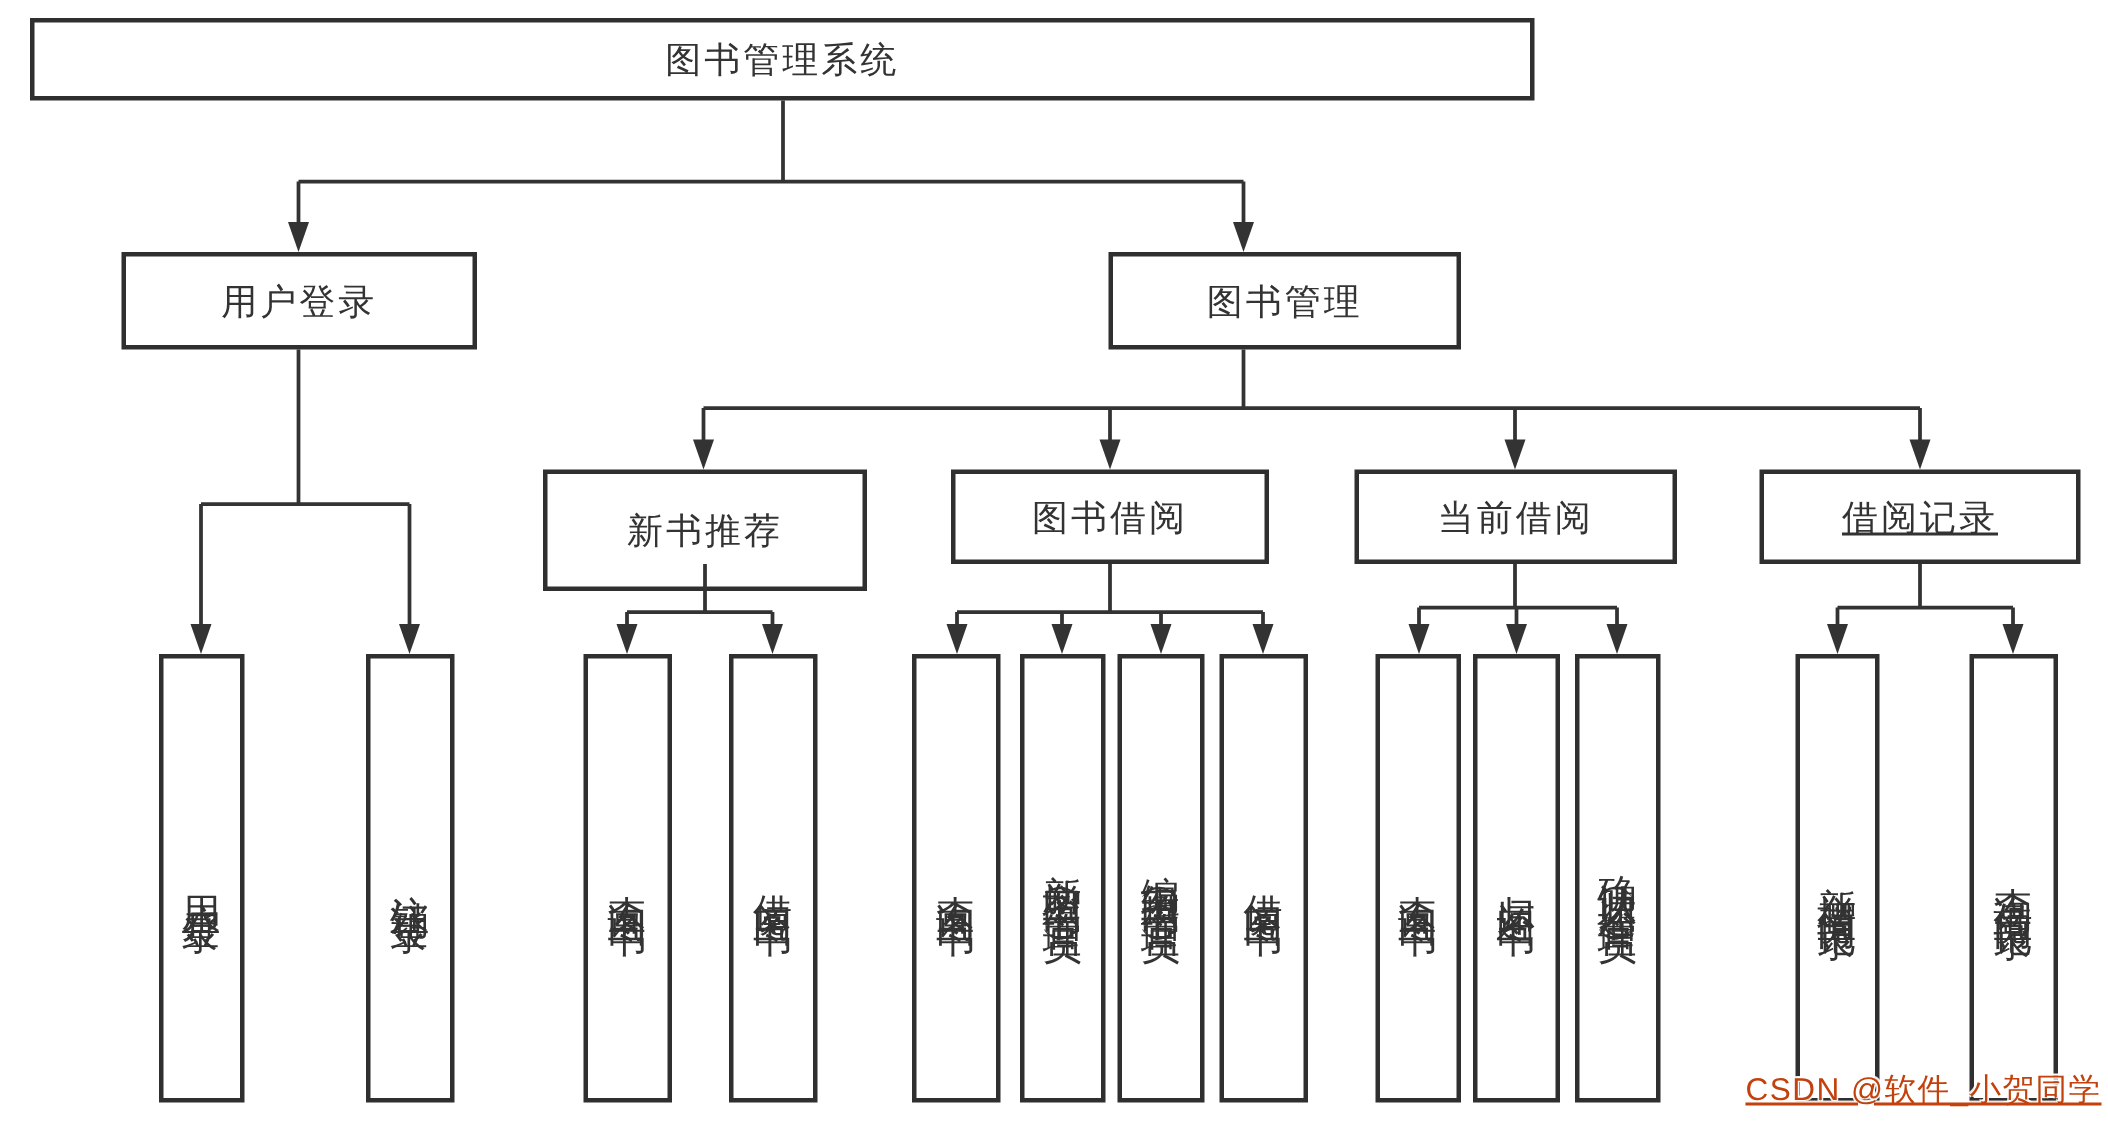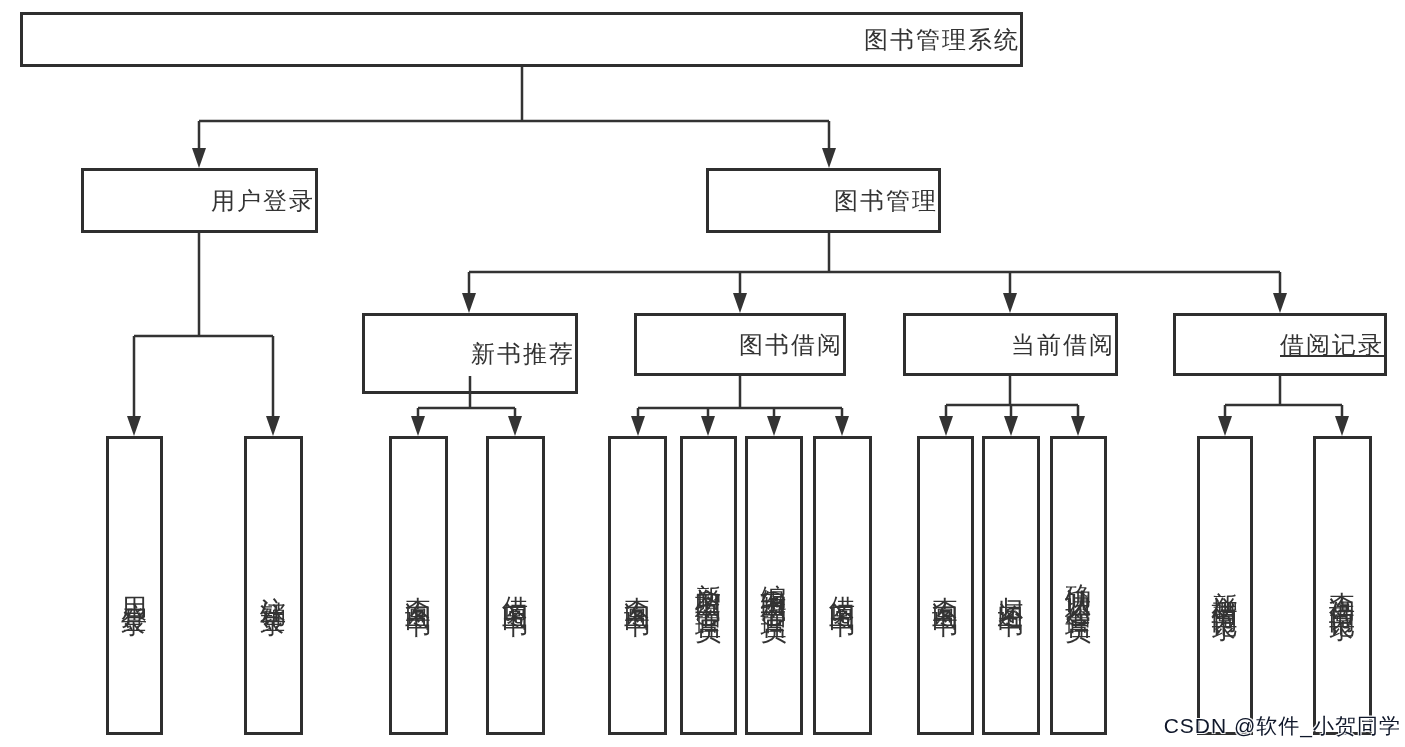--- a/index.html
+++ b/index.html
@@ -16,46 +16,46 @@
     border:3px solid #2f2f2f;
     background:#ffffff;
     display:flex;align-items:center;justify-content:center;
     color:#333333;
     z-index:2;
   }
   .hnode{
     font-size:24px;
     letter-spacing:2px;
     white-space:nowrap;
-    justify-content:flex-end;
   }
   .vnode{
     z-index:2;
   }
   .vnode .vtext{
     writing-mode:vertical-rl;
     text-orientation:mixed;
     font-size:26px;
     letter-spacing:5px;
     line-height:1;
     color:#333333;
   }
   #wires{
     position:absolute;left:0;top:0;width:1405px;height:747px;
     z-index:3;pointer-events:none;
   }
   #watermark{
     position:absolute;
     right:4px;top:712px;
     font-size:21px;
-    color:#0f172a;
+    color:#c2410c;
     letter-spacing:1px;
     white-space:nowrap;
     z-index:5;
     text-shadow:1px 1px 0 rgba(255,255,255,.9),-1px -1px 0 rgba(255,255,255,.9),1px -1px 0 rgba(255,255,255,.9),-1px 1px 0 rgba(255,255,255,.9);
+    text-decoration:underline;
   }
 </style>
 </head>
 <body>
 
 <div id="canvas">
 
   <svg id="wires" viewBox="0 0 1405 747" xmlns="http://www.w3.org/2000/svg">
     <g stroke="#333333" stroke-width="2.5" fill="none">
 
@@ -96,21 +96,21 @@
     </g>
   </svg>
 
   <div class="node hnode" style="left:20px;top:12px;width:1003px;height:55px;">
     <span>图书管理系统</span>
   </div>
 
   <div class="node hnode" style="left:81px;top:168px;width:237px;height:65px;">
     <span>用户登录</span>
   </div>
-  <div class="node hnode" style="left:706px;top:168px;width:235px;height:65px;">
+  <div class="node hnode" style="left:739px;top:168px;width:235px;height:65px;">
     <span>图书管理</span>
   </div>
 
   <div class="node hnode" style="left:362px;top:313px;width:216px;height:81px;">
     <span>新书推荐</span>
   </div>
   <div class="node hnode" style="left:634px;top:313px;width:212px;height:63px;">
     <span>图书借阅</span>
   </div>
   <div class="node hnode" style="left:903px;top:313px;width:215px;height:63px;">

